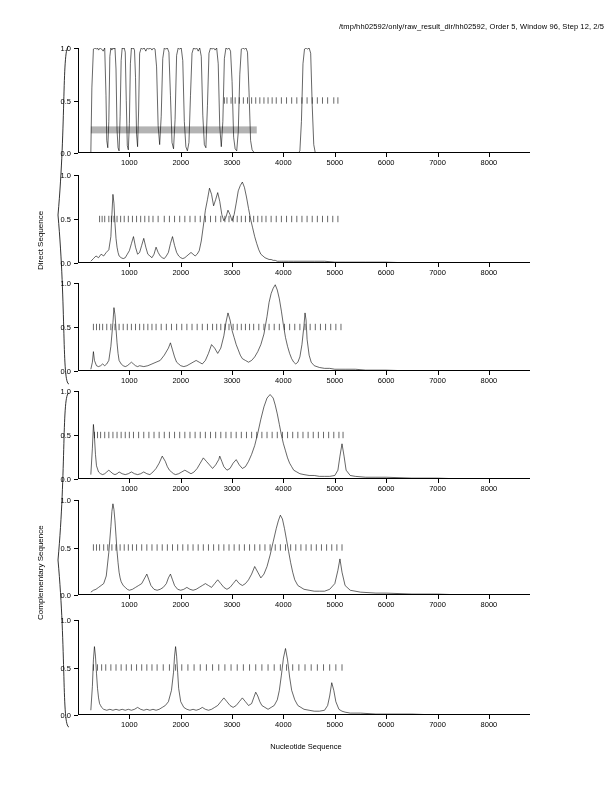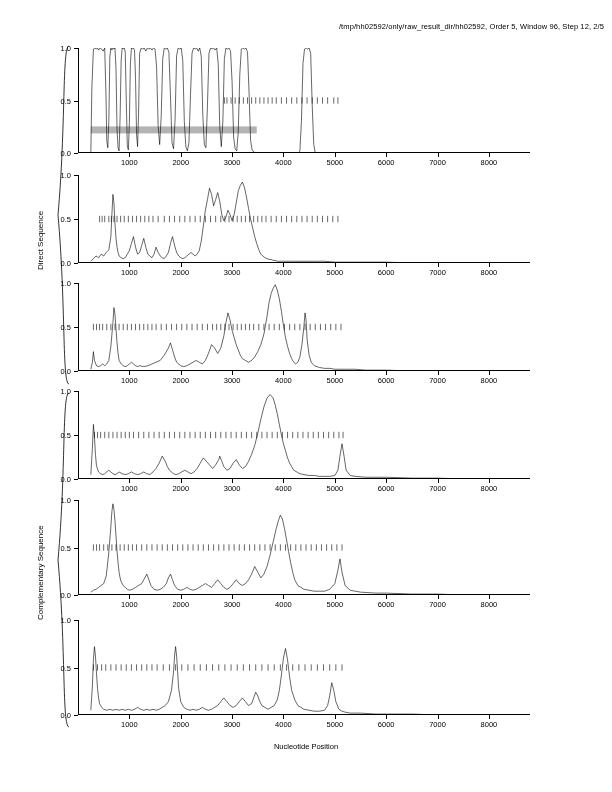--- a/index.html
+++ b/index.html
@@ -271,13 +271,13 @@
   <svg width="14" height="340" viewBox="0 0 14 340">
     <path d="M13 1 C6 1, 10 80, 2 170 C10 260, 6 339, 13 339" fill="none" stroke="#000" stroke-width="0.8"></path>
   </svg>
 </div>
 <div class="brace" style="left:56px;top:392px;">
   <svg width="14" height="336" viewBox="0 0 14 336">
     <path d="M13 1 C6 1, 10 80, 2 168 C10 256, 6 335, 13 335" fill="none" stroke="#000" stroke-width="0.8"></path>
   </svg>
 </div>
 
-<div id="xlabel">Nucleotide Position</div>
+<div id="xlabel">Nucleotide Sequence</div>
 
 </body></html>

